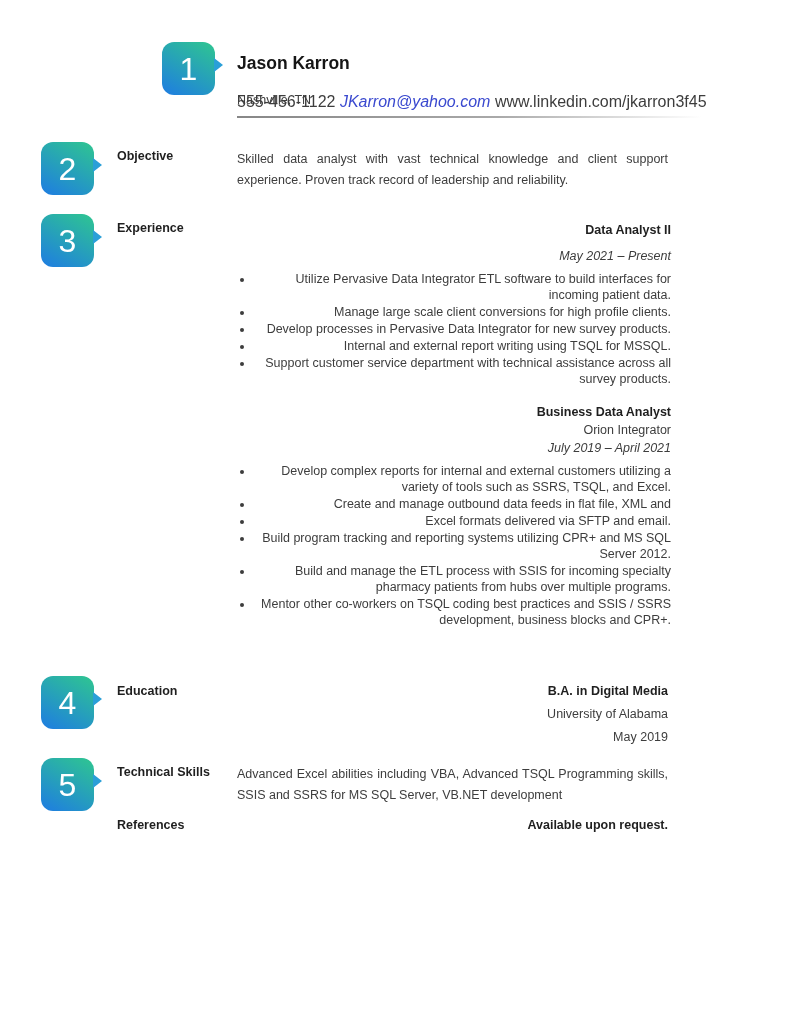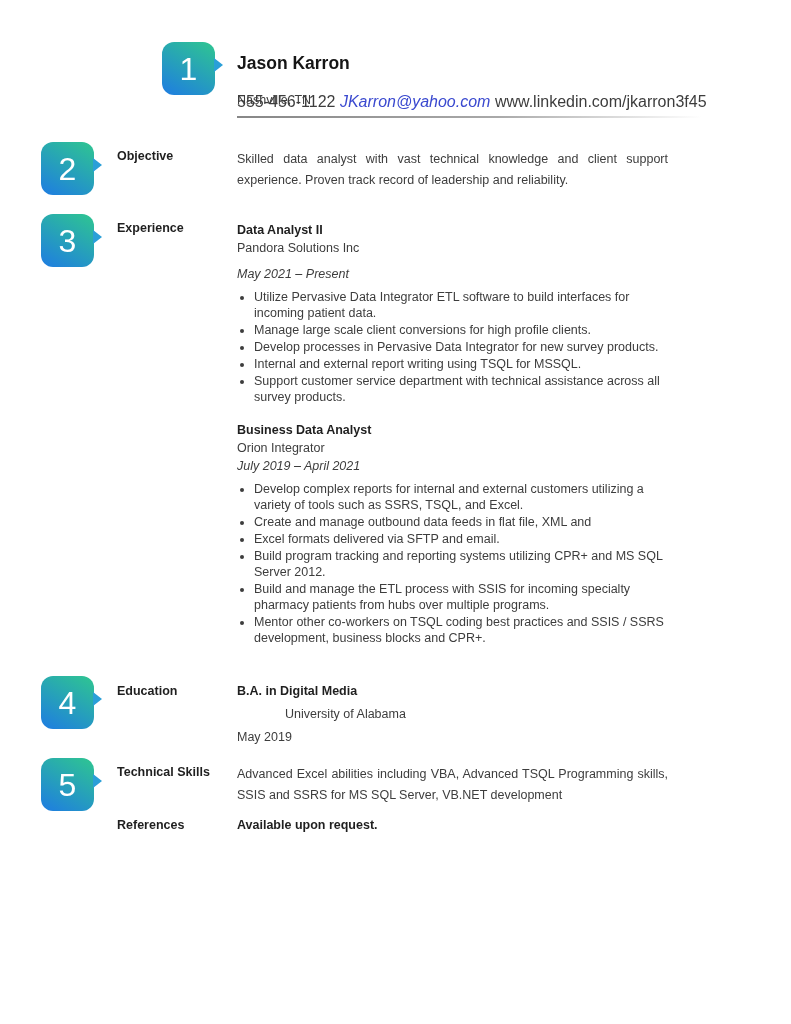--- a/index.html
+++ b/index.html
@@ -70,21 +70,21 @@
     position: absolute; left: 117px;
     font-size: 12.5px; font-weight: 700; color: #1f1f1f;
     white-space: nowrap;
   }
   .label-objective  { top: 149px; }
   .label-experience { top: 221px; }
   .label-education  { top: 684px; }
   .label-skills     { top: 765px; }
   .label-references { top: 818px; }
 
-  .content { position: absolute; left: 237px; width: 431px; font-size: 12.5px; }
+  .content { position: absolute; left: 237px; width: 431px; font-size: 12.5px; text-align: right; }
   .content-objective  { top: 149px; line-height: 21px; text-align: justify; }
   .content-experience { top: 221px; width: 434px; }
   .content-education  { top: 684px; }
   .content-skills     { top: 764px; line-height: 21px; text-align: justify; }
   .content-references { top: 818px; font-weight: 700; color: #1f1f1f; }
 
   
   .job-title   { font-weight: 700; color: #1f1f1f; line-height: 18px; }
   .job-company { line-height: 18px; }
   .job-dates   { font-style: italic; line-height: 18px; }
@@ -122,21 +122,20 @@
   </div>
   <div class="header-divider"></div>
 
   <div class="section-label label-objective">Objective</div>
   <div class="content content-objective">Skilled data analyst with vast technical knowledge and client support experience. Proven track record of leadership and reliability.</div>
 
   <div class="section-label label-experience">Experience</div>
   <div class="content content-experience">
     <div class="job job-1">
       <div class="job-title">Data Analyst II</div>
-      <div class="job-company">Pandora Solutions Inc</div>
       <div class="job-dates">May 2021 – Present</div>
       <ul class="bullets">
         <li>Utilize Pervasive Data Integrator ETL software to build interfaces for incoming patient data.</li>
         <li>Manage large scale client conversions for high profile clients.</li>
         <li>Develop processes in Pervasive Data Integrator for new survey products.</li>
         <li>Internal and external report writing using TSQL for MSSQL.</li>
         <li>Support customer service department with technical assistance across all survey products.</li>
       </ul>
     </div>
     <div class="job job-2">

